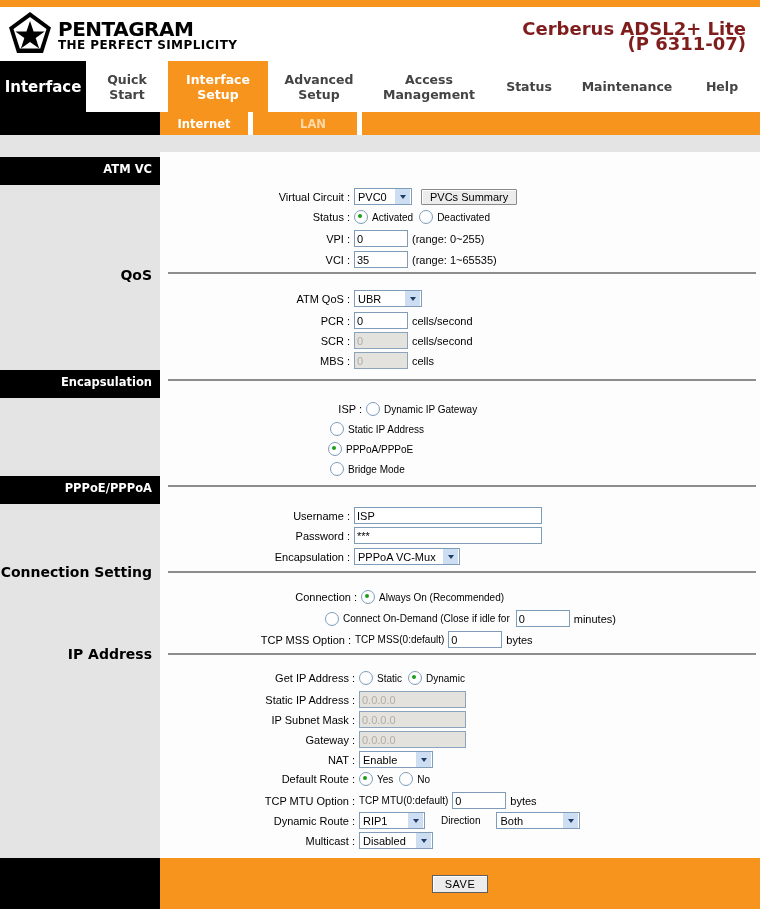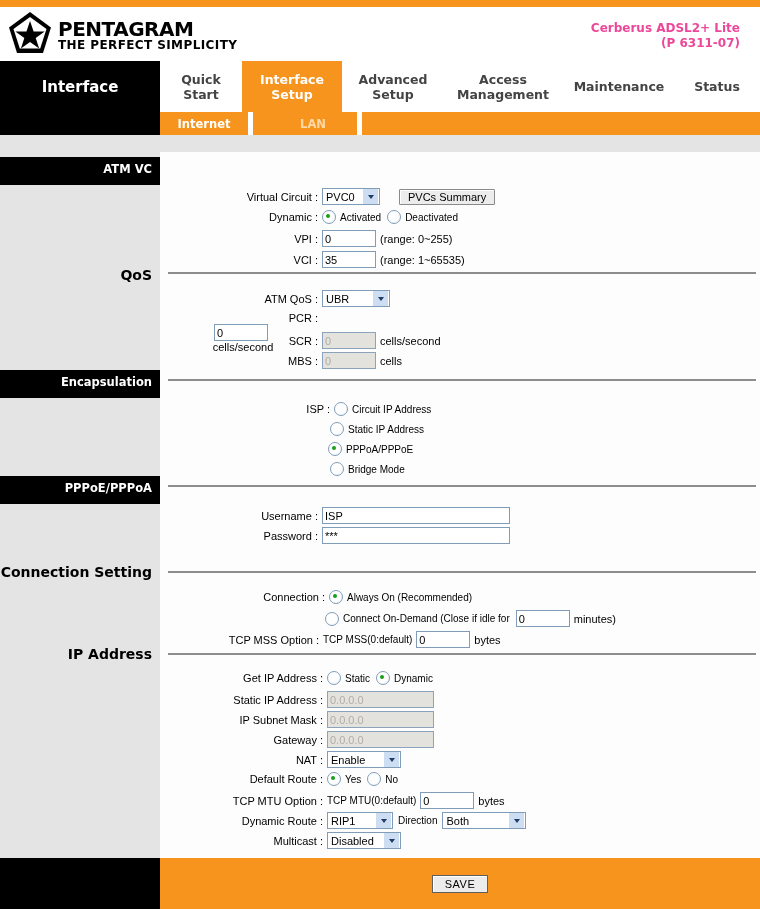--- a/index.html
+++ b/index.html
@@ -14,22 +14,22 @@
   
   .topstrip{height:7px;background:#f7941e;}
 
   
   .header{height:54px;background:#ffffff;position:relative;}
   .logo{position:absolute;left:6px;top:3px;display:flex;align-items:center;}
   .logo-mark{width:48px;height:48px;position:relative;}
   .logo-text{margin-left:4px;}
   .logo-name{font-family:"DejaVu Sans", sans-serif;font-weight:bold;font-size:20px;letter-spacing:-0.5px;color:#000;line-height:20px;}
   .logo-tag{font-family:"DejaVu Sans", sans-serif;font-weight:bold;font-size:12px;letter-spacing:0.4px;color:#000;line-height:10px;margin-top:1px;}
-  .model{position:absolute;right:20px;top:14px;text-align:right;
-    font-family:"DejaVu Sans", sans-serif;font-weight:bold;font-size:12px;color:#ec4899;line-height:15px;}
+  .model{position:absolute;right:14px;top:14px;text-align:right;
+    font-family:"DejaVu Sans", sans-serif;font-weight:bold;font-size:18px;color:#7f1d1d;line-height:15px;}
 
   
   .navwrap{position:relative;height:74px;}
   .navbar{display:flex;height:51px;background:#ffffff;}
   .sidehead{width:160px;background:#000;color:#fff;display:flex;align-items:center;justify-content:center;
     font-family:"DejaVu Sans", sans-serif;font-weight:bold;font-size:15px;}
   .navitems{flex:1;display:flex;align-items:stretch;background:#fff;position:relative;}
   .navitem{display:flex;align-items:center;justify-content:center;text-align:center;
     font-family:"DejaVu Sans", sans-serif;font-weight:bold;font-size:12.5px;color:#444;
     line-height:15px;padding:0 10px;cursor:pointer;white-space:pre-line;}
@@ -58,21 +58,21 @@
     line-height:20px;white-space:nowrap;}
   .sec-black{position:absolute;left:0;width:160px;height:28px;background:#000;}
   .sec-black .lbl{position:absolute;right:8px;top:5px;color:#fff;
     font-family:"DejaVu Sans", sans-serif;font-weight:bold;font-size:11.5px;white-space:nowrap;}
 
   .content{flex:1;background:#fdfdfd;position:relative;}
   .hr{position:absolute;left:8px;right:4px;height:2px;background:#8d8d8d;}
 
   
   .row{position:absolute;display:flex;align-items:center;white-space:nowrap;}
-  .lab{text-align:right;font-size:11px;color:#000;padding-right:4px;}
+  .lab{text-align:right;font-size:11px;color:#000;padding-right:4px;padding-left:32px;}
 
   input.tb{
     font-family:"Liberation Sans", sans-serif;font-size:11px;
     border:1px solid #7f9db9;background:#fff;color:#000;
     height:15px;padding:0 2px;box-sizing:content-box;outline:none;
   }
   input.tb[disabled]{background:#e4e2dd;color:#b0ada6;border-color:#8ba3bd;}
 
   .sel{
     display:inline-flex;align-items:center;justify-content:space-between;
@@ -145,22 +145,23 @@
       <div class="sidehead">Interface</div>
       <div class="navitems">
         <div class="navitem" style="width:62px">Quick
 Start</div>
         <div class="navitem active" style="width:80px">Interface
 Setup</div>
         <div class="navitem" style="width:82px">Advanced
 Setup</div>
         <div class="navitem" style="width:98px">Access
 Management</div>
+        <div class="navitem" style="width:62px">Status</div>
         <div class="navitem" style="width:94px">Maintenance</div>
-        <div class="navitem" style="width:62px">Status</div>
+        <div class="navitem" style="width:56px">Help</div>
         <div class="navspacer"></div>
       </div>
     </div>
     <div class="subrow">
       <div class="subleft"></div>
       <div class="subbar">
         <div class="subtab active">Internet</div>
         <div class="subsep"></div>
         <div class="subtab inactive">LAN</div>
         <div class="subsep"></div>
@@ -190,25 +191,25 @@
     <div class="content">
 
       <div class="row" style="top:36px;left:0;">
         <div class="lab" style="width:158px">Virtual Circuit :</div>
         <div class="sel" style="width:58px">
           <span class="txt">PVC0</span>
           <span class="arrow">
               <i></i>
             </span>
         </div>
-        <button class="btn" style="margin-left:19px">PVCs Summary</button>
+        <button class="btn" style="margin-left:9px">PVCs Summary</button>
       </div>
 
       <div class="row" style="top:58px;left:0;">
-        <div class="lab" style="width:158px">Dynamic :</div>
+        <div class="lab" style="width:158px">Status :</div>
         <label class="rad">
           <span class="radio on"></span>
           <span class="rl">Activated</span>
         </label>
         <label class="rad">
           <span class="radio"></span>
           <span class="rl">Deactivated</span>
         </label>
       </div>
 
@@ -229,21 +230,21 @@
       <div class="row" style="top:138px;left:0;">
         <div class="lab" style="width:158px">ATM QoS :</div>
         <div class="sel" style="width:68px">
           <span class="txt">UBR</span>
           <span class="arrow">
               <i></i>
             </span>
         </div>
       </div>
 
-      <div class="row" style="top:160px;left:0;flex-direction:column;">
+      <div class="row" style="top:160px;left:0;">
         <div class="lab" style="width:158px">PCR :</div>
         <input class="tb" style="width: 48px;" value="0">
         <span class="unit">cells/second</span>
       </div>
 
       <div class="row" style="top:180px;left:0;">
         <div class="lab" style="width:158px">SCR :</div>
         <input class="tb" style="width: 48px;" disabled="" value="0">
         <span class="unit">cells/second</span>
       </div>
@@ -253,21 +254,21 @@
         <input class="tb" style="width: 48px;" disabled="" value="0">
         <span class="unit">cells</span>
       </div>
 
       <div class="hr" style="top:227px"></div>
 
       <div class="row" style="top:250px;left:0;">
         <div class="lab" style="width:170px">ISP :</div>
         <label class="rad">
           <span class="radio"></span>
-          <span class="rl">Circuit IP Address</span>
+          <span class="rl">Dynamic IP Gateway</span>
         </label>
       </div>
       <div class="row" style="top:270px;left:170px;">
         <label class="rad">
           <span class="radio"></span>
           <span class="rl">Static IP Address</span>
         </label>
       </div>
       <div class="row" style="top:290px;left:168px;">
         <label class="rad">
@@ -284,20 +285,29 @@
 
       <div class="hr" style="top:333px"></div>
 
       <div class="row" style="top:355px;left:0;">
         <div class="lab" style="width:158px">Username :</div>
         <input class="tb" style="width: 182px;" value="ISP">
       </div>
       <div class="row" style="top:375px;left:0;">
         <div class="lab" style="width:158px">Password :</div>
         <input class="tb" style="width: 182px;" value="***">
+      </div>
+      <div class="row" style="top:396px;left:0;">
+        <div class="lab" style="width:158px">Encapsulation :</div>
+        <div class="sel" style="width:106px">
+          <span class="txt">PPPoA VC-Mux</span>
+          <span class="arrow">
+              <i></i>
+            </span>
+        </div>
       </div>
 
       <div class="hr" style="top:419px"></div>
 
       <div class="row" style="top:438px;left:0;">
         <div class="lab" style="width:165px">Connection :</div>
         <label class="rad">
           <span class="radio on"></span>
           <span class="rl">Always On (Recommended)</span>
         </label>
@@ -374,21 +384,21 @@
       </div>
 
       <div class="row" style="top:660px;left:0;">
         <div class="lab" style="width:163px">Dynamic Route :</div>
         <div class="sel" style="width:66px">
           <span class="txt">RIP1</span>
           <span class="arrow">
               <i></i>
             </span>
         </div>
-        <span class="rl" style="margin:0 5px">Direction</span>
+        <span class="rl" style="margin:0 16px">Direction</span>
         <div class="sel" style="width:84px">
           <span class="txt">Both</span>
           <span class="arrow">
               <i></i>
             </span>
         </div>
       </div>
 
       <div class="row" style="top:680px;left:0;">
         <div class="lab" style="width:163px">Multicast :</div>

